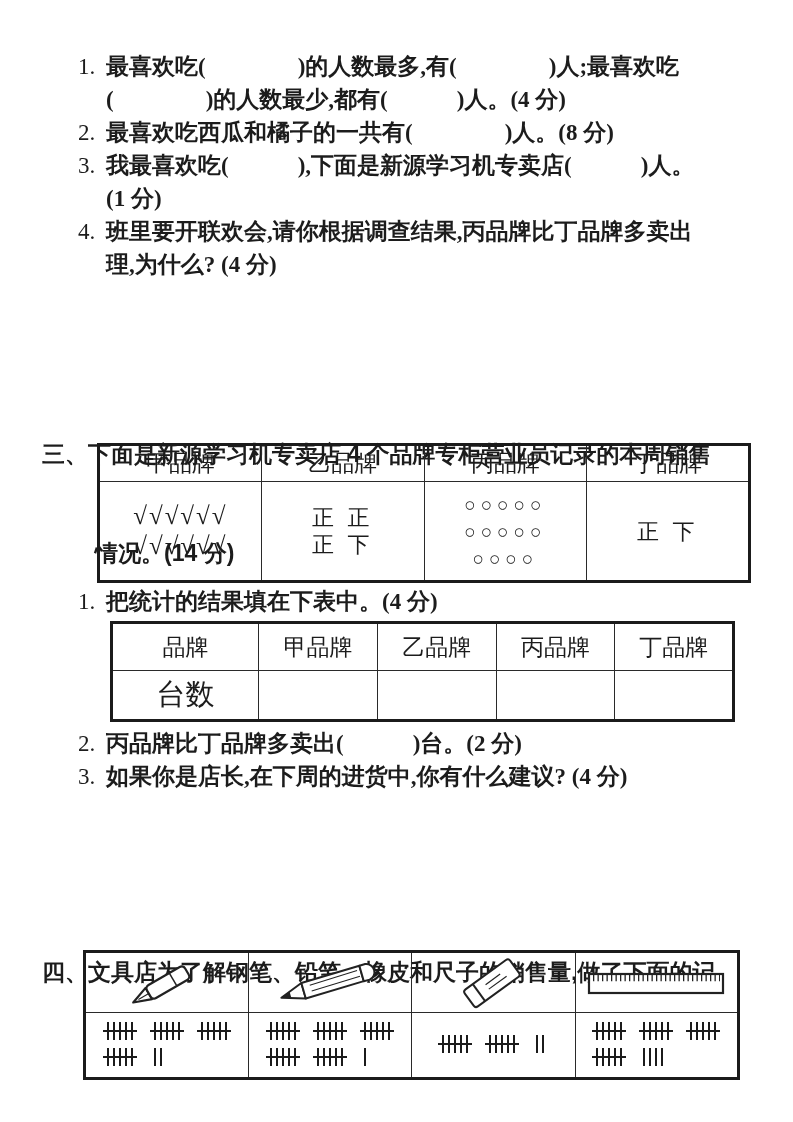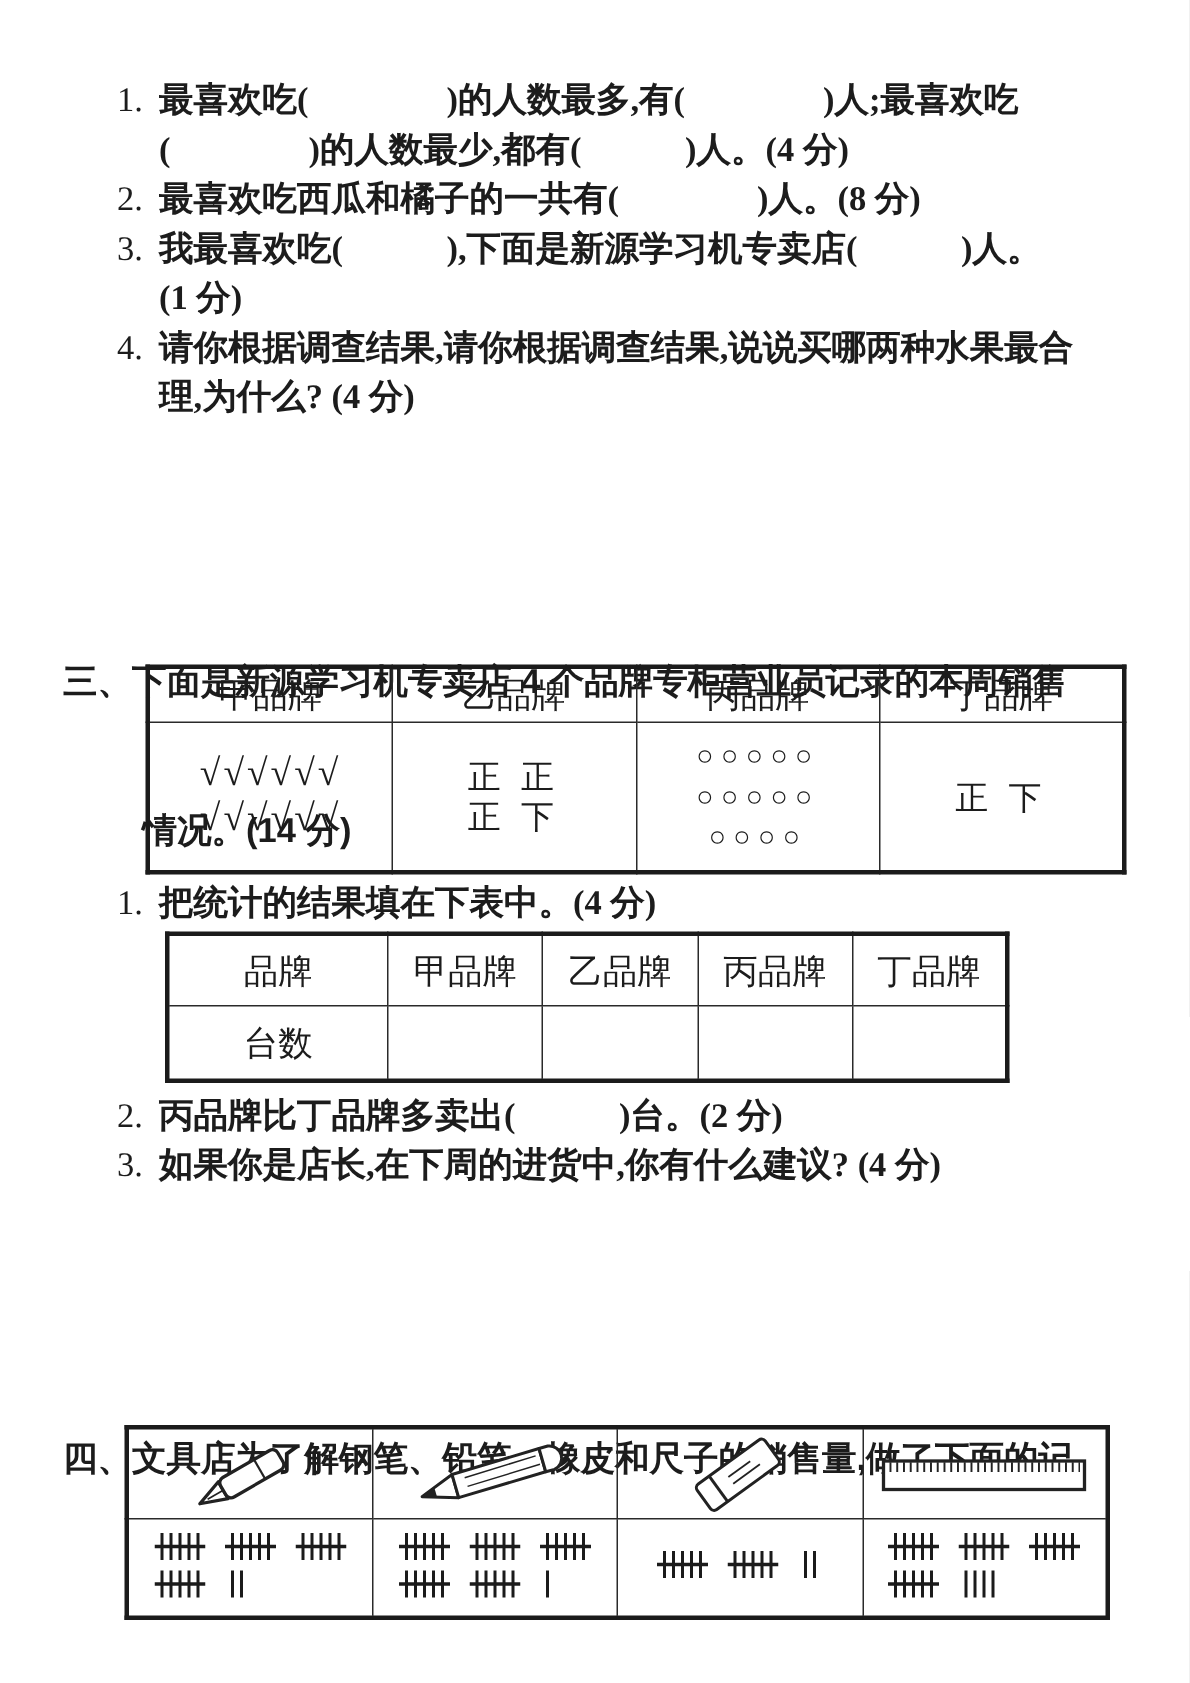--- a/index.html
+++ b/index.html
@@ -18,23 +18,23 @@
     position:absolute;font-weight:bold;font-size:23px;line-height:33px;
     font-family:"Liberation Sans","DejaVu Sans",sans-serif;white-space:pre;
   }
   .heading .hl2{padding-left:53px;}
   
   table{border-collapse:collapse;position:absolute;table-layout:fixed;}
   td,th{border:1.5px solid #2a2a2a;text-align:center;vertical-align:middle;}
   .t1{left:97px;top:443px;width:654px;border:3px solid #1b1b1b;}
   .t1 th{height:33px;font-weight:normal;font-size:23px;}
   .t1 td{height:96px;}
-  .t2{left:110px;top:621px;width:563px;border:3px solid #1b1b1b;}
+  .t2{left:110px;top:621px;width:625px;border:3px solid #1b1b1b;}
   .t2 th{height:44px;font-weight:normal;font-size:23px;}
-  .t2 td{height:46px;font-size:23px;}
+  .t2 td{height:46px;font-size:29px;}
   .t2 .c0{width:143px;}
   .t3{left:83px;top:950px;width:657px;border:3px solid #1b1b1b;}
   .t3 td{height:57px;}
   .t3 .tally-td{height:62px;}
   
   .checks{font-size:25px;line-height:30px;letter-spacing:2px;white-space:pre;}
   .zheng{font-size:22px;line-height:27px;white-space:pre;letter-spacing:4px;}
   .circles{font-size:19px;line-height:27px;letter-spacing:5px;white-space:pre;}
   
   .tally-block{display:inline-block;text-align:left;}
@@ -64,21 +64,21 @@
       <div class="q-item">
         <span class="q-num">3.</span>
         <div class="q-body">
           <div class="q-line">我最喜欢吃(　　　),下面是新源学习机专卖店(　　　)人。</div>
           <div class="q-line">(1 分)</div>
         </div>
       </div>
       <div class="q-item">
         <span class="q-num">4.</span>
         <div class="q-body">
-          <div class="q-line">请你根据调查结果,请你根据调查结果,说说买哪两种水果最合</div>
+          <div class="q-line">班里要开联欢会,请你根据调查结果,丙品牌比丁品牌多卖出</div>
           <div class="q-line">理,为什么? (4 分)</div>
         </div>
       </div>
     </div>
 
   <div id="s3-heading" class="heading" style="left:42px;top:372px;width:730px;">
     <div class="hl1">三、下面是新源学习机专卖店 4 个品牌专柜营业员记录的本周销售</div>
     <div class="hl2">情况。(14 分)</div>
   </div>
 

